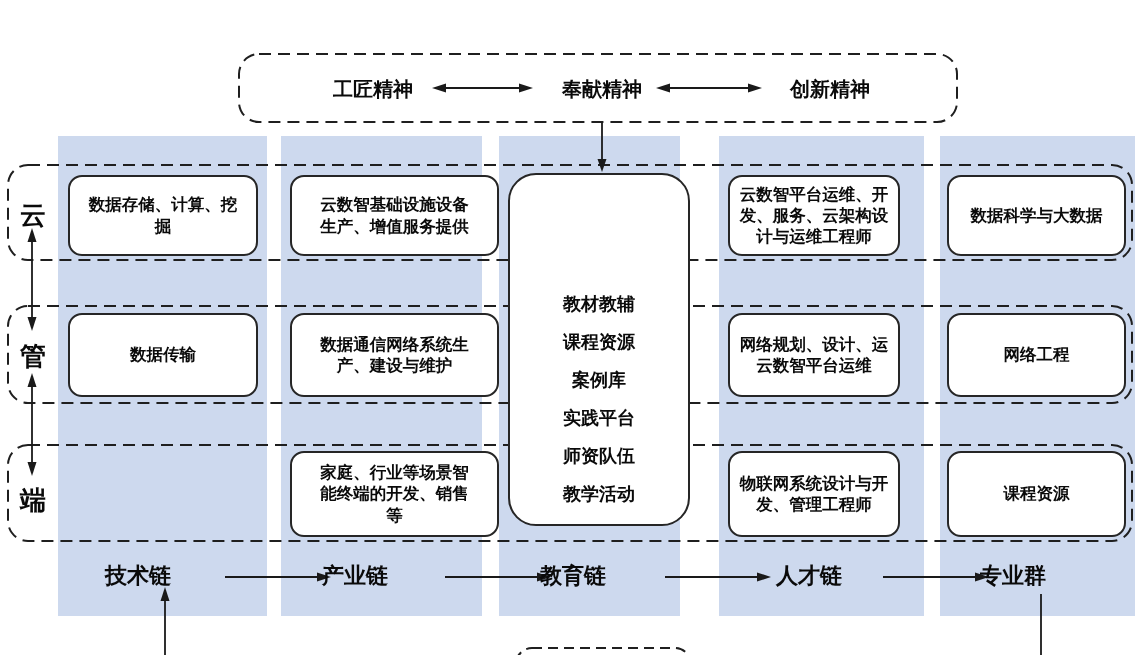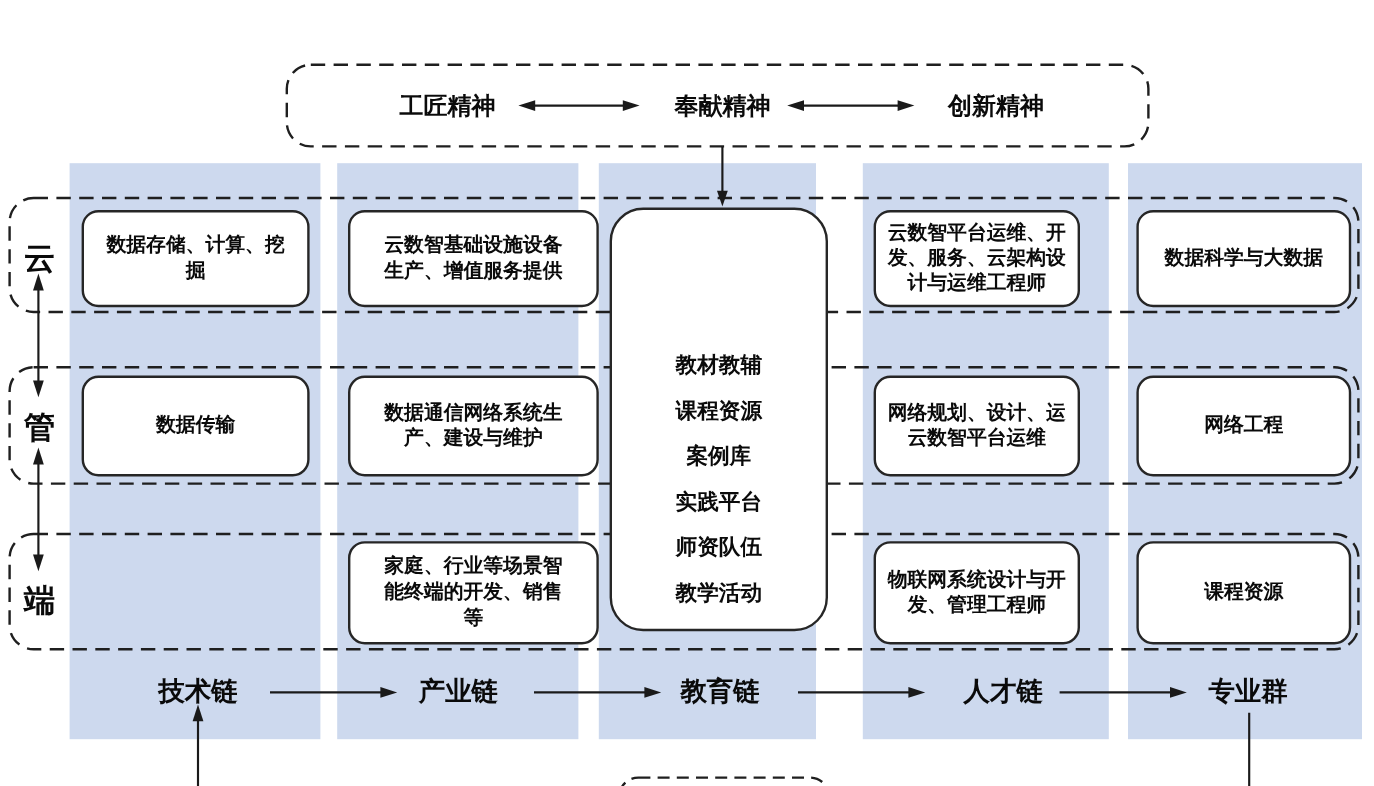--- a/index.html
+++ b/index.html
@@ -56,21 +56,21 @@
   .banner-label{
     position:absolute;z-index:3;top:27px;width:120px;height:28px;text-align:center;
     font-weight:700;font-size:20px;line-height:28px;
   }
   .banner-1{left:313px}
   .banner-2{left:542px}
   .banner-3{left:770px}
 
   
   .chain-label{
-    position:absolute;z-index:3;top:514px;width:120px;height:28px;text-align:center;
+    position:absolute;z-index:3;top:514px;width:120px;height:28px;
     font-weight:700;font-size:22px;line-height:28px;
   }
   .chain-1{left:105px}
   .chain-2{left:322px}
   .chain-3{left:540px}
   .chain-4{left:776px}
   .chain-5{left:980px}
 
   
   .bottom-box-label{

